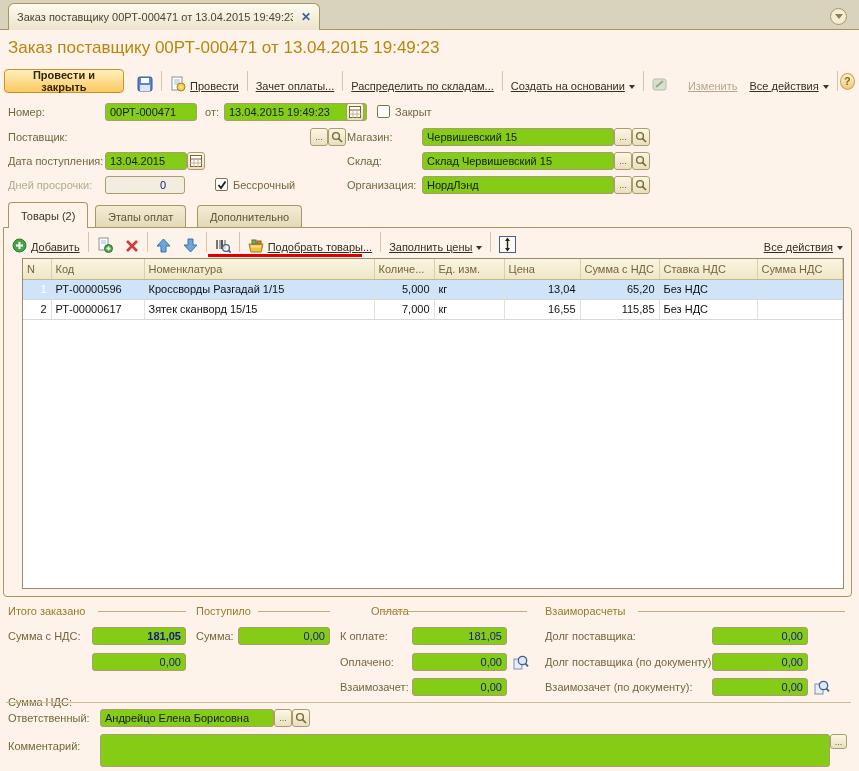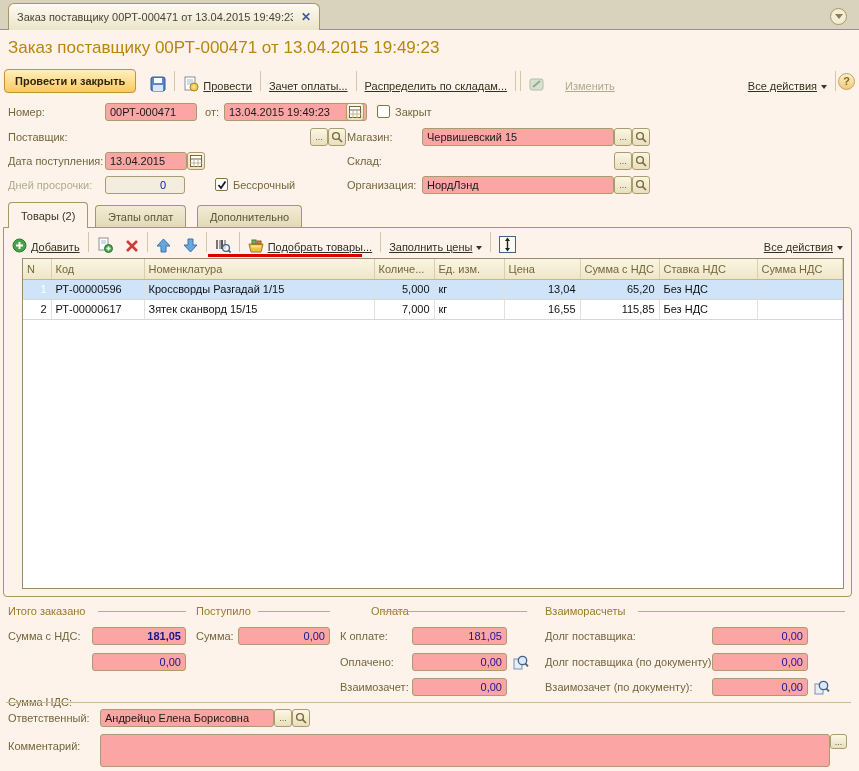--- a/index.html
+++ b/index.html
@@ -23,21 +23,21 @@
   .cmd-main { background:linear-gradient(#fff0c0,#fbc95e); border:1px solid #c49135; border-radius:4px; font-weight:bold; font-size:11px; color:#33250a; height:24px; padding:0 10px; display:flex; align-items:center; }
   .tbtn { display:flex; align-items:flex-end; gap:4px; height:22px; padding:0 6px; color:#33301f; white-space:nowrap;text-decoration:underline; }
   .tbtn.disabled { color:#b3a98c;gap:20px; }
   .tsep { width:1px; height:20px; background:#d2c8a8; margin:0 2px; flex:none; }
   .caret { width:0; height:0; border:3px solid transparent; border-top:4px solid #3a3526; margin-top:4px; }
   .help-btn { width:17px; height:17px; border-radius:50%; background:linear-gradient(#fbf0cf,#eeca7e); border:1px solid #c9a254; color:#8a6914; font-weight:bold; font-size:11px; display:flex; align-items:center; justify-content:center; }
 
   
   .lbl { position:absolute; height:18px; line-height:18px; color:#75663a; white-space:nowrap; }
   .lbl.dis { color:#b3a98c; }
-  .inp { position:absolute; height:18px; background:#fca5a5; border:1px solid #ab9c6e; border-radius:3px; line-height:16px; padding:0 4px; white-space:nowrap; overflow:hidden; color:#1a1a1a; }
+  .inp { position:absolute; height:18px; background:#84cc16; border:1px solid #ab9c6e; border-radius:3px; line-height:16px; padding:0 4px; white-space:nowrap; overflow:hidden; color:#1a1a1a; }
   .inp.dis { background:#f2edde; color:#9a927c; }
   .inp.num { text-align:right; color:#17178f; }
   .inp.bold { font-weight:bold; }
   .fbtn { position:absolute; height:18px; width:18px; background:linear-gradient(#fcf7e3,#e9dfc0); border:1px solid #ab9c6e; border-radius:3px; display:flex; align-items:center; justify-content:center; font-size:9px; color:#6b5d33; line-height:10px; }
   .sel { background:#4798e8; color:#0b1f6e; }
   .cb { position:absolute; width:13px; height:13px; background:#fff; border:1px solid #857547; border-radius:2px; display:flex; align-items:center; justify-content:center; }
 
   
   .ptab { position:absolute; height:23px; top:205px; border:1px solid #a89760; border-bottom:none; border-radius:4px 4px 0 0; background:linear-gradient(#f3ecd4,#e2d8b8); padding:0 12px; line-height:22px; color:#5d5433; }
   .ptab.active { top:202px; height:26px; background:#fdf3ea; line-height:26px; z-index:3; color:#3c3424; }
@@ -106,20 +106,24 @@
     </span>
     <span class="tsep"></span>
     <span class="tbtn">
         <span>Зачет оплаты...</span>
       </span>
     <span class="tsep"></span>
     <span class="tbtn">
         <span>Распределить по складам...</span>
       </span>
     <span class="tsep"></span>
+    <span class="tbtn">
+        <span>Создать на основании</span>
+        <span class="caret"></span>
+      </span>
     <span class="tsep"></span>
     <span class="tbtn disabled">
       <svg class="ic" width="16" height="16">
           <rect x="1" y="3" width="13" height="11" rx="2" fill="#d9e0d2" stroke="#b3bcab"></rect>
           <line x1="4" y1="11" x2="11" y2="5" stroke="#8fae85" stroke-width="2"></line>
         </svg>
       <span>Изменить</span>
     </span>
     <span style="flex:1"></span>
     <span class="tbtn">
@@ -180,20 +184,21 @@
   <div class="inp" style="left:422px; top:128px; width:192px;">Червишевский 15</div>
   <div class="fbtn" style="left:614px; top:128px;">...</div>
   <div class="fbtn" style="left:632px; top:128px;">
     <svg width="12" height="12">
         <circle cx="5" cy="5" r="3.4" fill="none" stroke="#7a6a3a" stroke-width="1.4"></circle>
         <line x1="7.6" y1="7.6" x2="11" y2="11" stroke="#7a6a3a" stroke-width="1.6"></line>
       </svg>
   </div>
 
   <div class="lbl" style="left:347px; top:152px;">Склад:</div>
+  <div class="inp" style="left:422px; top:152px; width:192px;">Склад Червишевский 15</div>
   <div class="fbtn" style="left:614px; top:152px;">...</div>
   <div class="fbtn" style="left:632px; top:152px;">
     <svg width="12" height="12">
         <circle cx="5" cy="5" r="3.4" fill="none" stroke="#7a6a3a" stroke-width="1.4"></circle>
         <line x1="7.6" y1="7.6" x2="11" y2="11" stroke="#7a6a3a" stroke-width="1.6"></line>
       </svg>
   </div>
 
   <div class="lbl" style="left:347px; top:176px;">Организация:</div>
   <div class="inp" style="left:422px; top:176px; width:192px;">НордЛэнд</div>

